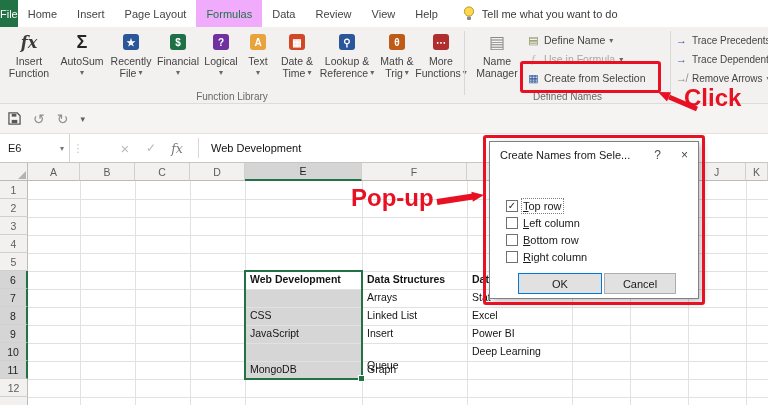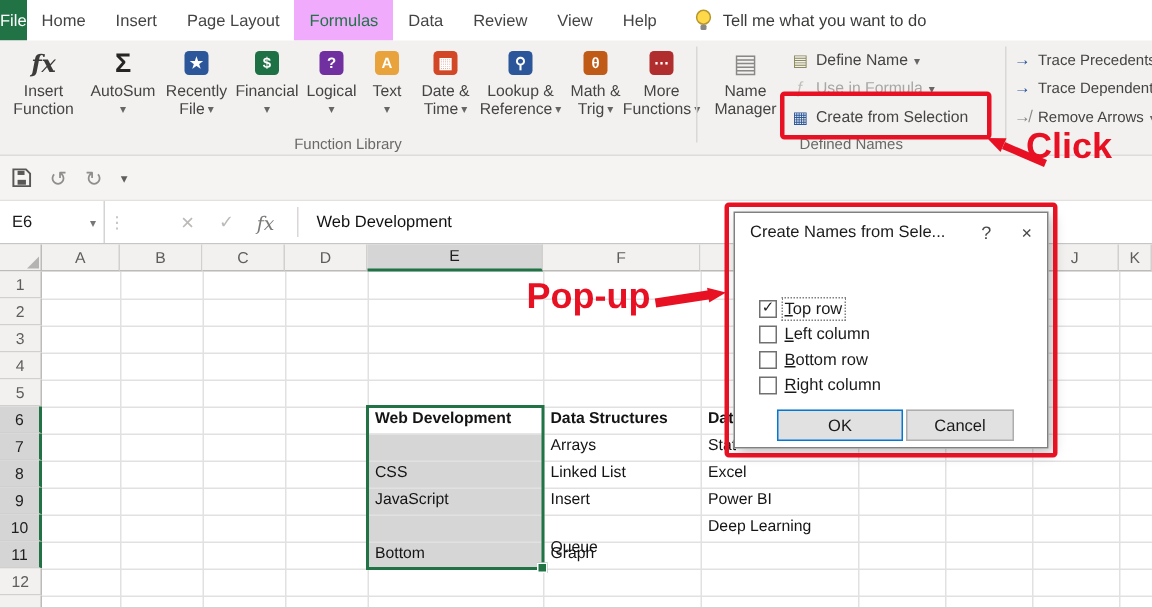--- a/index.html
+++ b/index.html
@@ -379,21 +379,21 @@
       <div class="rh sel" style="top: 289px;">7</div>
       <div class="rh sel" style="top: 307px;">8</div>
       <div class="rh sel" style="top: 325px;">9</div>
       <div class="rh sel" style="top: 343px;">10</div>
       <div class="rh sel" style="top: 361px;">11</div>
       <div class="rh" style="top: 379px;">12</div>
       <div class="rh partial" style="top: 397px; height: 8px;"></div>
       <div class="cell bold" style="left: 246px; top: 271px; width: 116px;">Web Development</div>
       <div class="cell" style="left: 246px; top: 307px; width: 116px;">CSS</div>
       <div class="cell" style="left: 246px; top: 325px; width: 116px;">JavaScript</div>
-      <div class="cell" style="left: 246px; top: 361px; width: 116px;">Bottom</div>
+      <div class="cell" style="left: 246px; top: 361px; width: 116px;">MongoDB</div>
       <div class="cell bold" style="left: 363px; top: 271px; width: 104px;">Data Structures</div>
       <div class="cell" style="left: 363px; top: 289px; width: 104px;">Arrays</div>
       <div class="cell" style="left: 363px; top: 307px; width: 104px;">Linked List</div>
       <div class="cell" style="left: 363px; top: 325px; width: 104px;">Insert</div>
       <div class="cell" style="left: 363px; top: 343px; width: 104px; margin-top: 14px;">Queue</div>
       <div class="cell" style="left: 363px; top: 361px; width: 104px;">Graph</div>
       <div class="cell bold" style="left: 468px; top: 271px; width: 104px;">Dat</div>
       <div class="cell" style="left: 468px; top: 289px; width: 104px;">Stat</div>
       <div class="cell" style="left: 468px; top: 307px; width: 104px;">Excel</div>
       <div class="cell" style="left: 468px; top: 325px; width: 104px;">Power BI</div>

